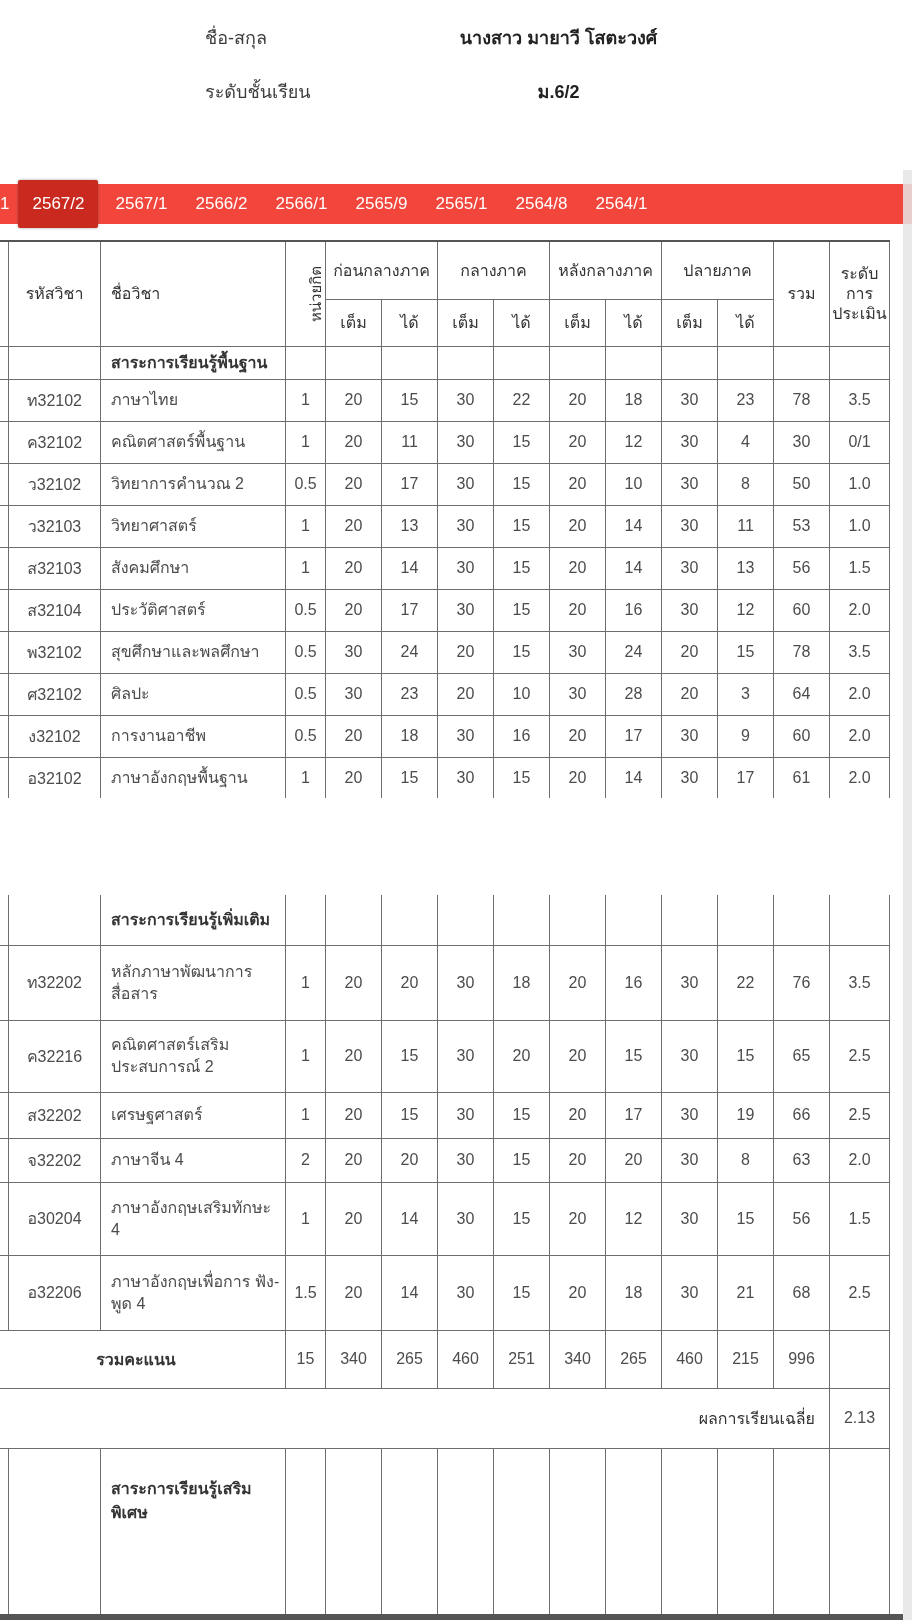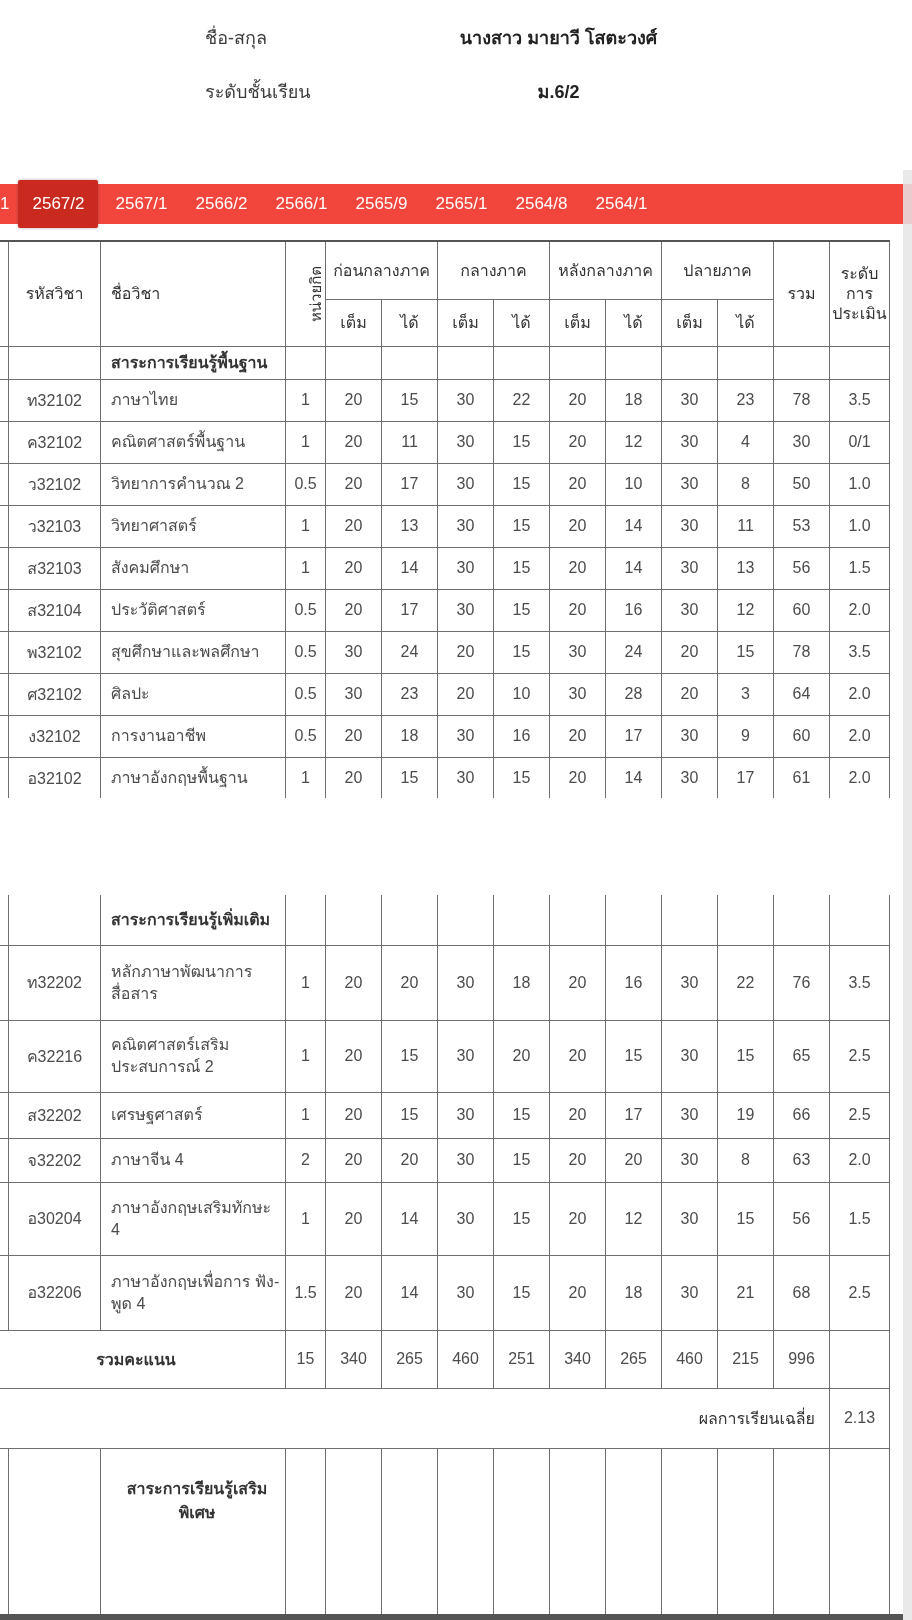--- a/index.html
+++ b/index.html
@@ -41,21 +41,21 @@
   td.name{line-height:1.35;}
   .section-title td.name{font-weight:bold;color:#333;text-align:left;}
   .rot{
     transform:rotate(-90deg);white-space:nowrap;font-size:15px;color:#333;
     display:inline-block;
   }
   .grade-head{white-space:pre-line;line-height:1.25;}
   tr.totals td{font-weight:bold;color:#333;}
   tr.totals td.num{font-weight:normal;color:#4c4c4c;}
   tr.gpa td.lbl{text-align:right;padding-right:14px;color:#333;}
-  tr.special td.name{font-weight:bold;color:#333;text-align:center;vertical-align:top;padding-top:28px;line-height:1.5;}
+  tr.special td.name{font-weight:bold;color:#333;text-align:left;vertical-align:top;padding-top:28px;line-height:1.5;}
   
   .gutter{position:absolute;top:170px;right:0;width:9px;bottom:0;background:rgba(229,229,229,0.85);}
   .bottom-cut{position:absolute;left:0;bottom:0;width:903px;height:6px;background:#555;}
 </style>
 </head>
 <body>
 
 <div>
 
   <div class="info-block">

